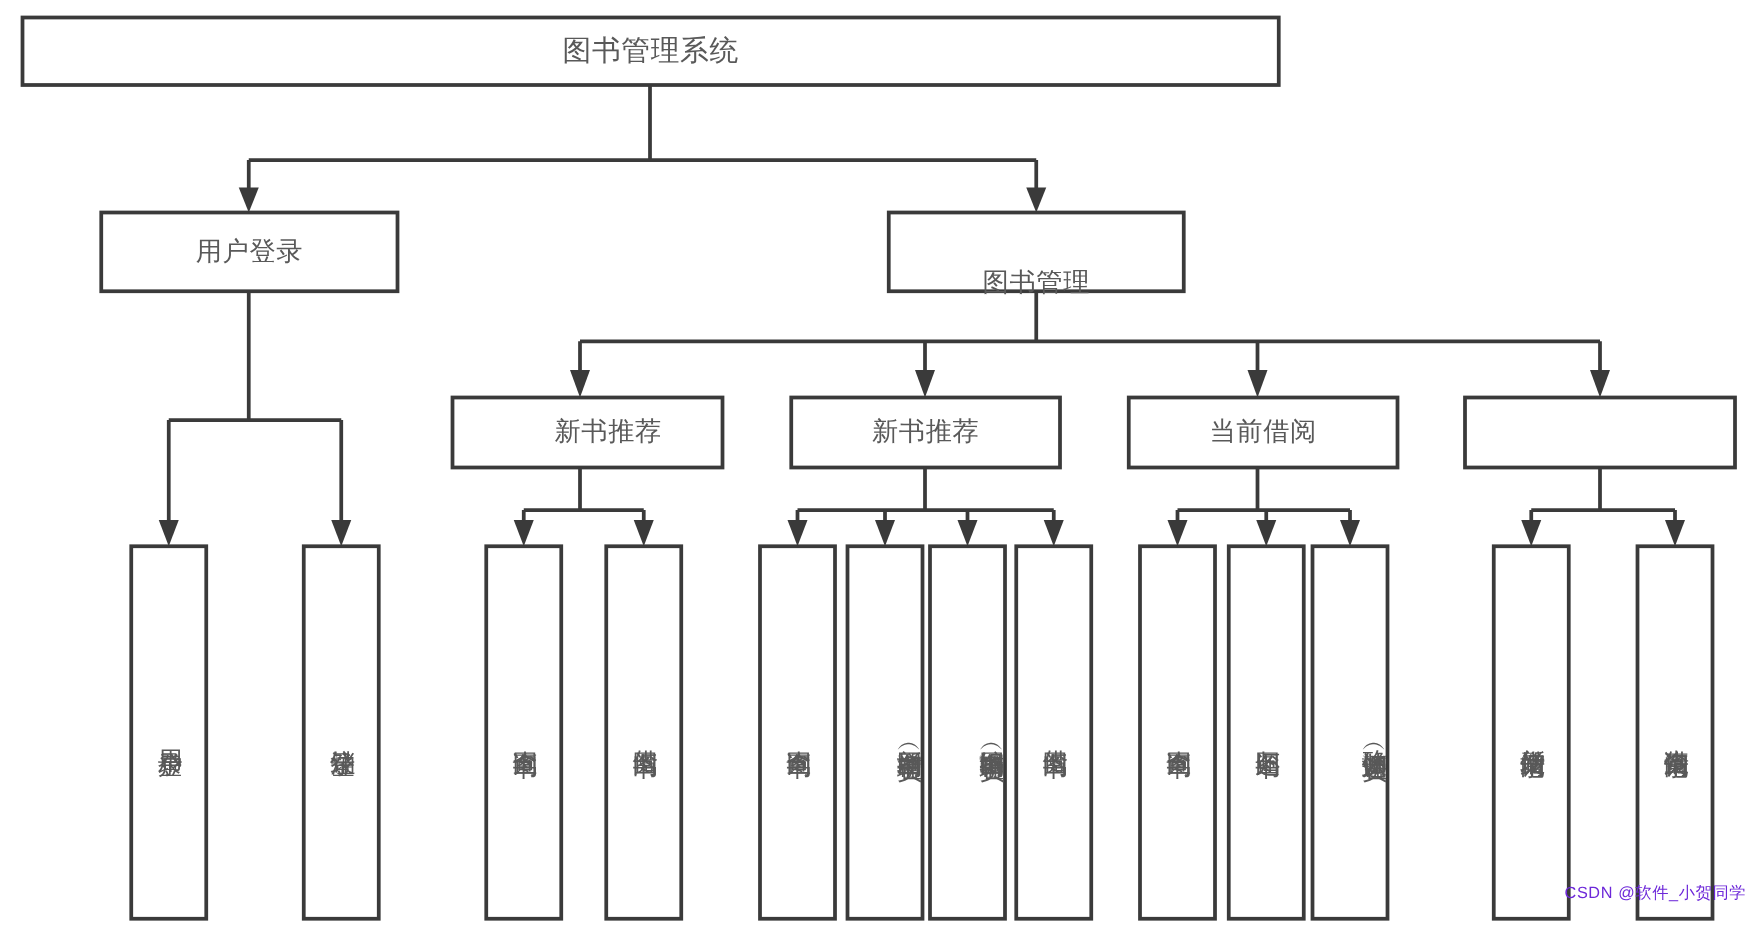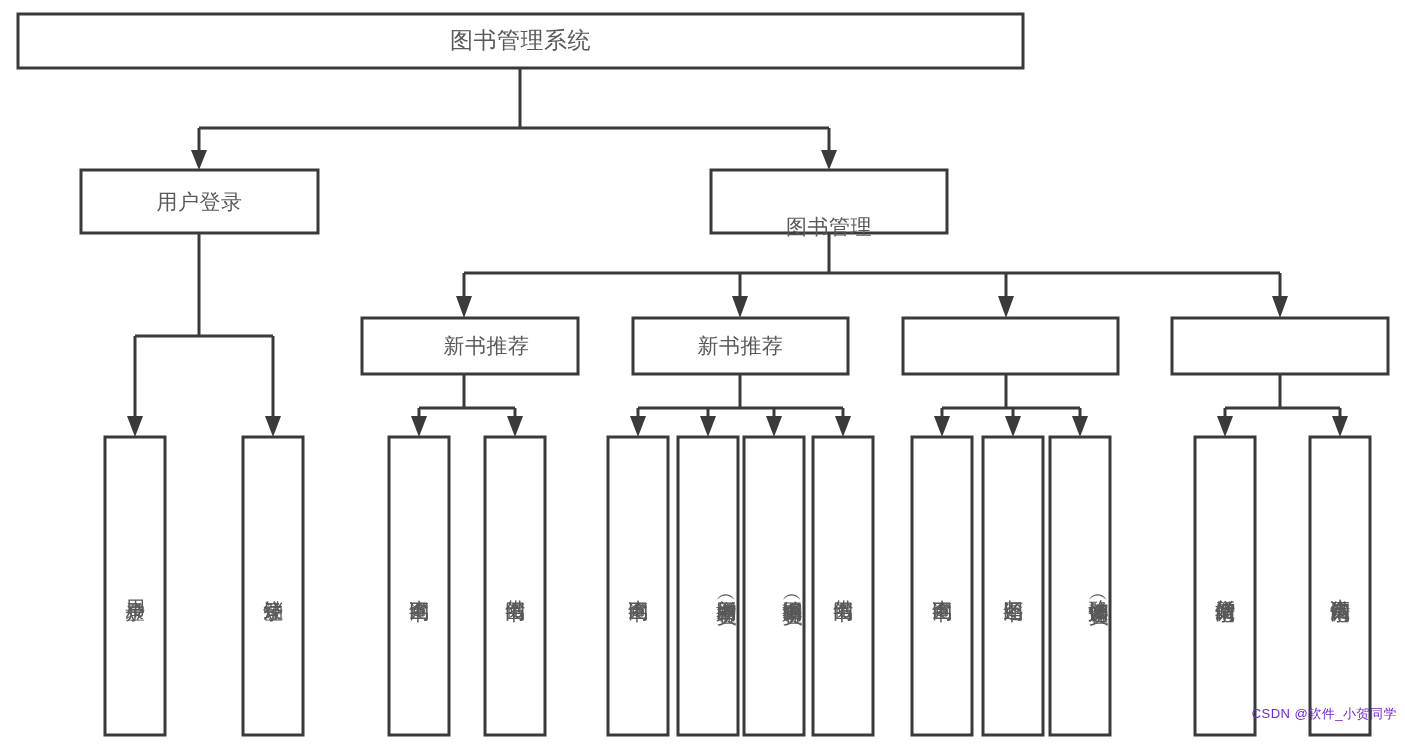--- a/index.html
+++ b/index.html
@@ -183,20 +183,21 @@
   <div class="node-label-h" style="left:18px; top:14px; width:1005px; height:54px; font-size:23px;">图书管理系统</div>
 
   <div class="node-label-h" style="left:81px; top:170px; width:237px; height:63px;">用户登录</div>
 
   <div class="node-label-h" style="left:711px; top:170px; width:236px; height:63px;margin-top:25px;">图书管理</div>
 
   <div class="node-label-h" style="left:362px; top:318px; width:249px; height:56px;">新书推荐</div>
 
   <div class="node-label-h" style="left:633px; top:318px; width:215px; height:56px;">新书推荐</div>
 
+  <div class="node-label-h" style="left:903px; top:318px; width:215px; height:56px;">当前借阅</div>
 
 
   <div class="node-label-v centered" style="left:105px; top:437px; width:60px; height:298px;">用户登录</div>
 
   <div class="node-label-v centered" style="left:243px; top:437px; width:60px; height:298px;">注销登录</div>
 
   <div class="node-label-v centered" style="left:389px; top:437px; width:60px; height:298px;">查询图书</div>
 
   <div class="node-label-v centered" style="left:485px; top:437px; width:60px; height:298px;">借阅图书</div>
 

